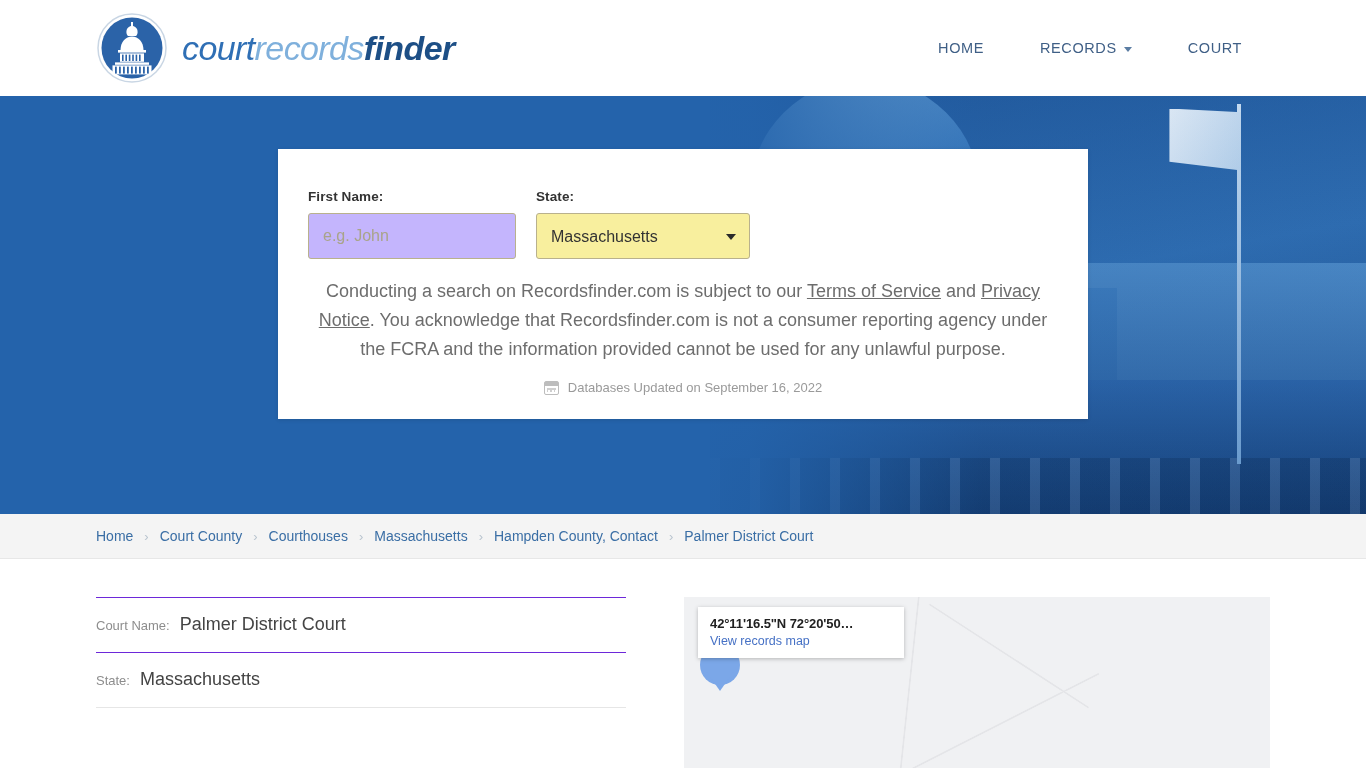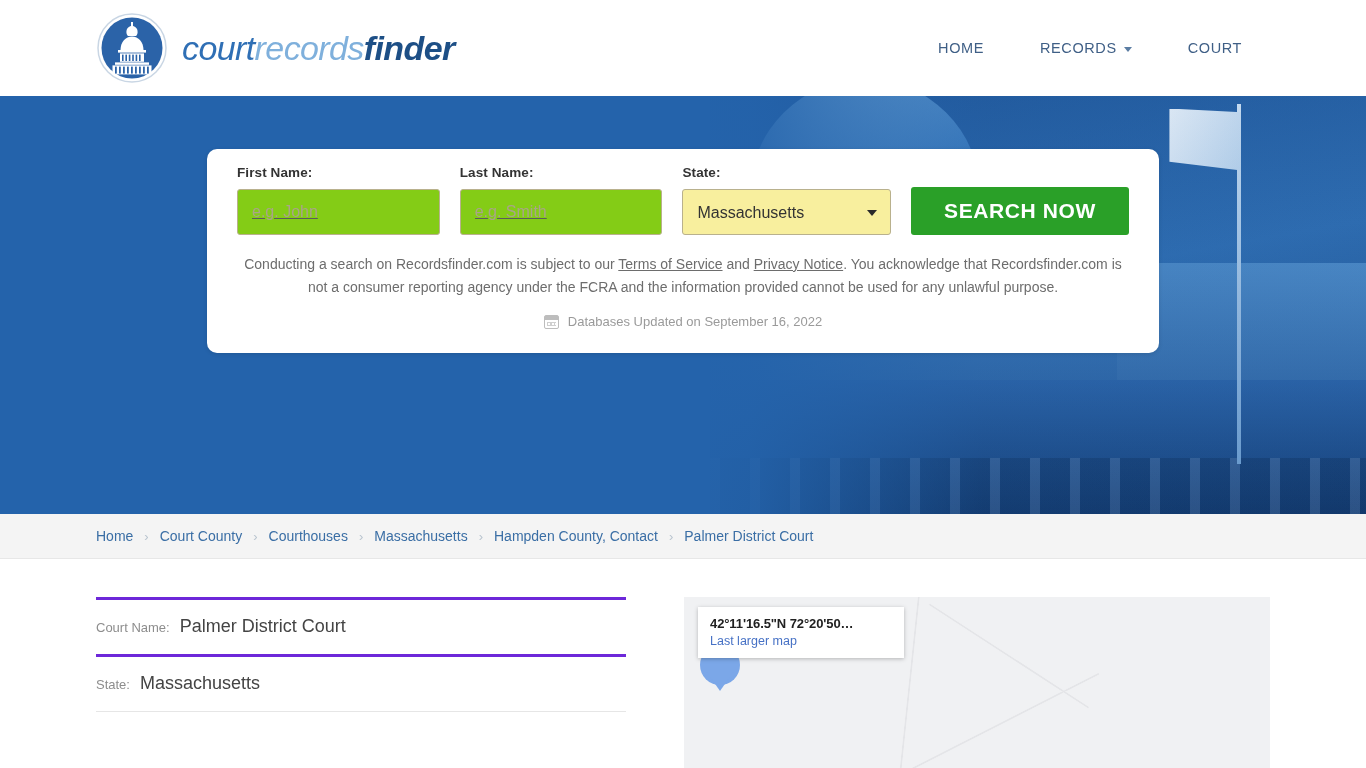--- a/index.html
+++ b/index.html
@@ -181,54 +181,52 @@
     font-weight: 700;
     letter-spacing: 0.2px;
     text-transform: uppercase;
     text-shadow: 0 1px 3px rgba(0,0,0,0.18);
     padding: 0 40px;
   }
 
   .search-card {
     position: relative;
     z-index: 3;
-    width: 952px;
+    width: 810px;
     margin: 27px auto 0;
     background: #ffffff;
-    padding: 16px 30px 24px;
+    padding: 40px 30px 24px;
     box-shadow: 0 1px 4px rgba(0,0,0,0.12);
-    border-radius: 10px;
   }
   .search-row {
     display: flex;
     align-items: flex-end;
     gap: 20px;
   }
   .field { display: flex; flex-direction: column; }
   .field.fn, .field.ln { width: 208px; }
   .field.st { width: 214px; }
   .field-label {
     font-size: 13.5px;
     font-weight: 700;
     color: #333333;
     margin-bottom: 9px;
     letter-spacing: 0.1px;
   }
   .field-input {
     height: 46px;
     border: 1px solid #b9b18d;
-    background: #84cc16;
+    background: #c4b5fd;
     border-radius: 3px;
     padding: 0 14px;
     font-size: 16px;
     color: #5b5b5b;
     font-family: "Liberation Sans", sans-serif;
     outline: none;
     width: 100%;
-    text-decoration: underline;
   }
   .field-input::placeholder { color: #a9a489; }
   .select-wrap { position: relative; width: 100%; }
   .field-select {
     height: 46px;
     width: 100%;
     border: 1px solid #b9b18d;
     background: #f8ef9e;
     border-radius: 3px;
     padding: 0 30px 0 14px;
@@ -261,21 +259,21 @@
     letter-spacing: 0.6px;
     cursor: pointer;
     font-family: "Liberation Sans", sans-serif;
     padding: 0 18px;
   }
 
   .disclaimer {
     margin: 18px auto 0;
     max-width: 890px;
     text-align: center;
-    font-size: 14px;
+    font-size: 18px;
     line-height: 1.62;
     color: #6d6d6d;
   }
   .disclaimer a { color: #6d6d6d; text-decoration: underline; }
 
   .db-updated {
     margin-top: 16px;
     text-align: center;
     font-size: 13px;
     color: #9a9a9a;
@@ -341,21 +339,21 @@
     display: flex;
     gap: 58px;
     align-items: flex-start;
   }
   .detail-table { width: 530px; flex: 0 0 530px; }
   .detail-row {
     display: flex;
     align-items: baseline;
     gap: 10px;
     padding: 16px 0 17px;
-    border-top: 3px solid #6d28d9;
+    border-top: 1px solid #6d28d9;
   }
   .detail-row:last-child { border-bottom: 1px solid #e6e6e6; }
   .detail-key {
     font-size: 13px;
     color: #8d8d8d;
     white-space: nowrap;
   }
   .detail-val {
     font-size: 18px;
     color: #444444;
@@ -484,36 +482,31 @@
 
   <div class="hero-inner">
 
     <div class="search-card">
       <form class="search-row">
         <div class="field fn">
           <label class="field-label">First Name:</label>
           <input class="field-input" type="text" placeholder="e.g. John" style="">
         </div>
 
-        <div class="field ln">
-          <label class="field-label">Last Name:</label>
-          <input class="field-input" type="text" placeholder="e.g. Smith" style="">
-        </div>
 
         <div class="field st">
           <label class="field-label">State:</label>
           <div class="select-wrap">
             <select class="field-select">
               <option>Massachusetts</option>
             </select>
             <span class="select-arrow"></span>
           </div>
         </div>
 
-        <button class="search-btn" type="submit">SEARCH NOW</button>
       </form>
 
       <p class="disclaimer"><span>Conducting a search on Recordsfinder.com is subject to our </span><a href="#">Terms of Service</a><span> and </span><a href="#">Privacy Notice</a><span>. You acknowledge that Recordsfinder.com is not a consumer reporting agency under the FCRA and the information provided cannot be used for any unlawful purpose.</span></p>
 
       <div class="db-updated">
         <span class="cal-icon"></span>
         <span>Databases Updated on September 16, 2022</span>
       </div>
     </div>
   </div>
@@ -550,17 +543,17 @@
       </div>
 
     <div class="map-panel">
       <div class="map-road" style="left:-20px; top:180px; width:460px; height:2px; transform:rotate(-27deg);"></div>
       <div class="map-road" style="left:218px; top:-30px; width:2px; height:360px; transform:rotate(6deg);"></div>
       <div class="map-road" style="left:230px; top:58px; width:190px; height:2px; transform:rotate(33deg);"></div>
 
       <div class="map-pin"></div>
       <div class="map-card">
         <div class="map-coords">42°11'16.5"N 72°20'50…</div>
-        <a class="map-link" href="#">Last larger map</a>
+        <a class="map-link" href="#">View records map</a>
       </div>
     </div>
   </div>
 </main>
 
 </body></html>

